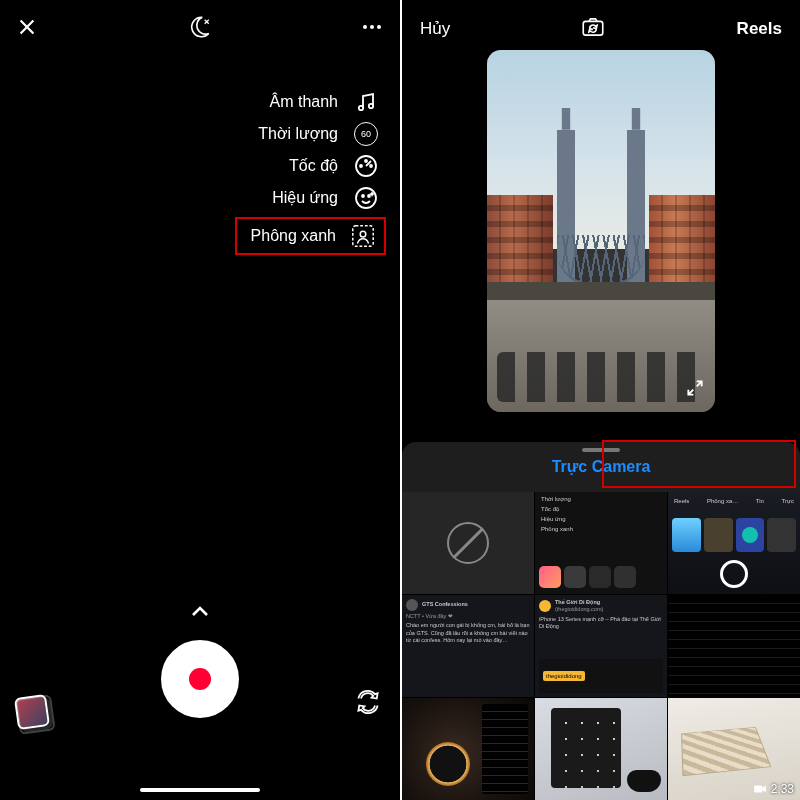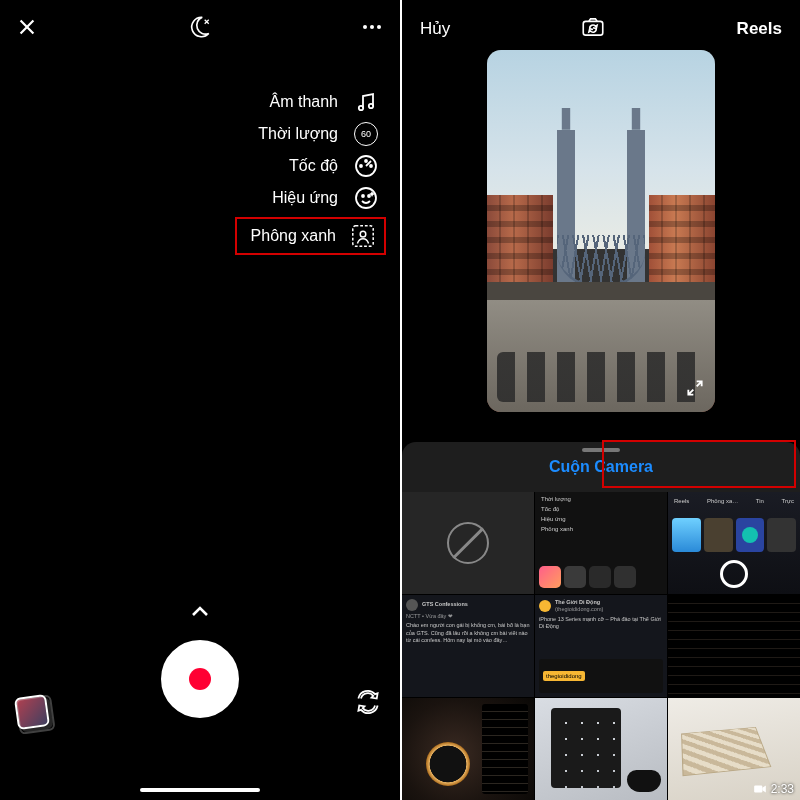--- a/index.html
+++ b/index.html
@@ -210,21 +210,21 @@
         <div class="cars"></div>
       </div>
     <span class="expand-ic">
       <svg width="20" height="20" viewBox="0 0 24 24" fill="none" stroke="#fff" stroke-width="2.2">
           <path d="M4 14v6h6M20 10V4h-6M4 20l6-6M20 4l-6 6"></path>
         </svg>
     </span>
   </div>
 
   <div class="tabbar">
-    <div class="tab active">Cuộn Camera</div>
+    <div class="tab active">Trực Camera</div>
   </div>
   <div class="hl-red2"></div>
 
   <div class="grid">
     <div class="cell none">
         <div class="nocirc"></div>
       </div>
 
     <div class="cell a">
       <div class="tiny-txt" style="top:4px;left:6px">Thời lượng</div>

